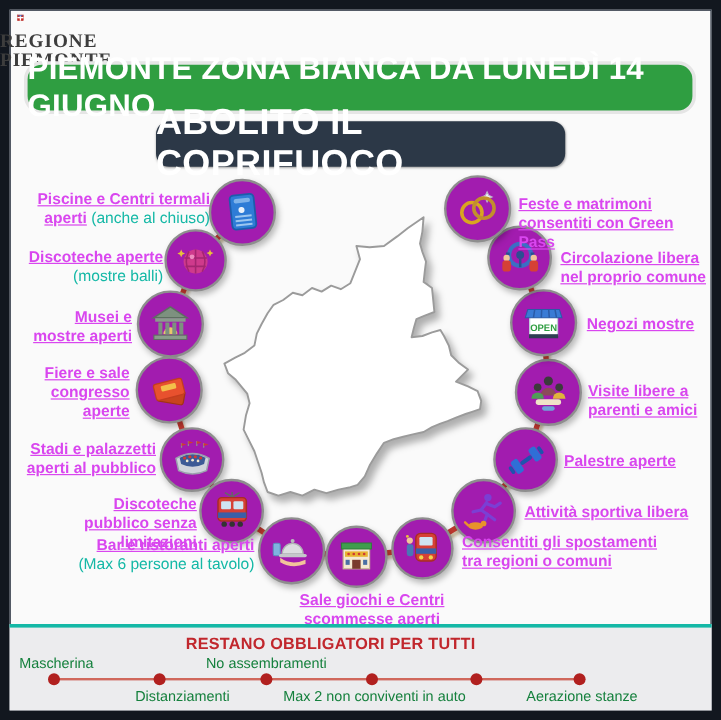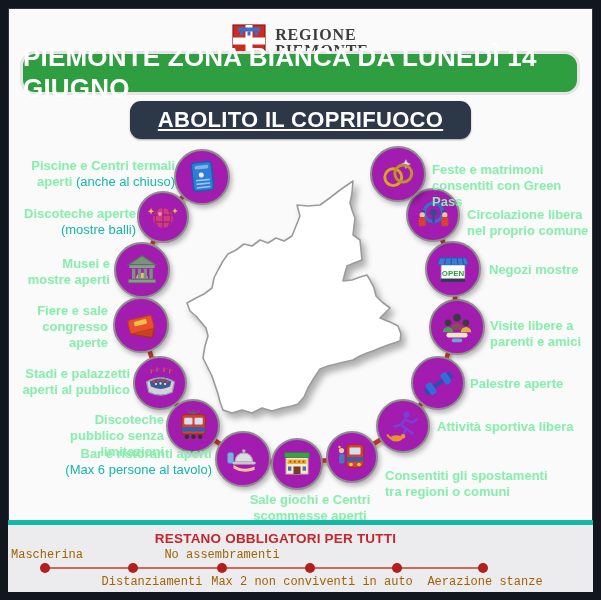--- a/index.html
+++ b/index.html
@@ -9,74 +9,74 @@
     font-family:"Liberation Sans","DejaVu Sans",sans-serif;
     -webkit-font-smoothing:antialiased;
   }
   .card{
     position:absolute;left:8px;top:8px;right:8px;bottom:8px;
     background:#fafafa;border:1px solid #2a3340;
   }
   
   .logo-row{
     position:absolute;left:0;top:12px;width:100%;height:48px;
-    display:flex;align-items:flex-end;justify-content:center;gap:9px;
+    display:flex;align-items:flex-start;justify-content:center;gap:9px;flex-direction:column;
   }
   .logo-text{
     font-family:"Liberation Serif","DejaVu Serif",serif;
     font-weight:bold;color:#3d3d3d;font-size:16px;line-height:1.04;
     letter-spacing:0.8px;
   }
   
   .banner-green{
     position:absolute;left:20px;top:51px;width:560px;height:44px;
     background:#2f9e41;border:3px solid #e5e5e5;border-radius:15px;
     box-sizing:border-box;display:flex;align-items:center;justify-content:center;
     color:#ffffff;font-weight:bold;font-size:26px;letter-spacing:0.2px;
   }
   .banner-dark{
     position:absolute;left:130px;top:101px;width:341px;height:38px;
     background:#2c3847;border-radius:11px;box-shadow:0 1px 2px rgba(0,0,0,.35);
     display:flex;align-items:center;justify-content:center;
-    color:#ffffff;font-weight:bold;font-size:22px;letter-spacing:0.3px;text-decoration:underline;
+    color:#ffffff;font-weight:bold;font-size:30px;letter-spacing:0.3px;
   }
   
   .map-svg{position:absolute;left:180px;top:178px;z-index:1;
     filter:drop-shadow(4px 5px 3px rgba(0,0,0,0.30));}
   .chain-svg{position:absolute;left:0;top:0;z-index:2;pointer-events:none;
     filter:drop-shadow(2px 3px 1px rgba(160,130,70,0.45));}
   
   .node{
     position:absolute;z-index:3;background:#a21caf;
     border:2px solid #8e8e8e;border-radius:50%;
     box-shadow:2px 3px 5px rgba(0,0,0,0.28);
     display:flex;align-items:center;justify-content:center;box-sizing:border-box;
   }
   .node svg{display:block;}
   
   .lbl{
     position:absolute;z-index:3;font-size:13px;line-height:1.22;color:#2e2e2e;
   }
-  .lbl .b{font-weight:bold;color:#86efac;}
+  .lbl .b{font-weight:bold;color:#d946ef;text-decoration:underline;}
   .lbl .n{font-weight:normal;color:#14b8a6;}
   .lbl.left{text-align:right;}
   .lbl.right{text-align:left;}
   .lbl.center{text-align:center;}
   
   .footer{
     position:absolute;left:8px;right:8px;top:520px;bottom:8px;
-    background:#ececee;border-top:5px solid #14b8a6;z-index:4;
+    background:#ececee;border-top:3px solid #14b8a6;z-index:4;
   }
   .footer-title{
     position:absolute;left:0;top:6px;width:535px;text-align:center;
     color:#c1272d;font-weight:bold;font-size:13.5px;letter-spacing:0.2px;
   }
   .f-line{position:absolute;top:42px;left:37px;width:438px;height:2px;background:#d0685c;}
   .f-dot{position:absolute;top:38px;width:10px;height:10px;border-radius:50%;background:#b1201f;}
-  .f-lab{position:absolute;font-size:12px;color:#a16207;white-space:nowrap;transform:translateX(-50%);font-family:Liberation Mono, monospace;}
+  .f-lab{position:absolute;font-size:12px;color:#15803d;white-space:nowrap;transform:translateX(-50%);}
   .f-lab.above{top:23px;}
   .f-lab.below{top:50px;}
 </style>
 </head>
 <body>
 
 <div class="card"></div>
 
 <div class="logo-row">
   <svg width="34" height="36" viewBox="0 0 34 36">
@@ -328,21 +328,21 @@
 <div class="lbl left" style="left:42px;top:412px;width:122px;">
   <span class="b">Discoteche pubblico senza limitazioni</span>
 </div>
 <div class="lbl left" style="left:52px;top:446px;width:160px;">
   <span class="b">Bar e ristoranti aperti</span>
   <span class="n">(Max 6 persone al tavolo)</span>
 </div>
 <div class="lbl center" style="left:225px;top:492px;width:170px;">
   <span class="b">Sale giochi e Centri scommesse aperti</span>
 </div>
-<div class="lbl right" style="left:385px;top:468px;width:180px;">
+<div class="lbl right" style="left:385px;top:444px;width:180px;">
   <span class="b">Consentiti gli spostamenti tra regioni o comuni</span>
 </div>
 <div class="lbl right" style="left:437px;top:419px;width:152px;">
   <span class="b">Attività sportiva libera</span>
 </div>
 <div class="lbl right" style="left:470px;top:376px;width:115px;">
   <span class="b">Palestre aperte</span>
 </div>
 <div class="lbl right" style="left:490px;top:318px;width:104px;">
   <span class="b">Visite libere a parenti e amici</span>

